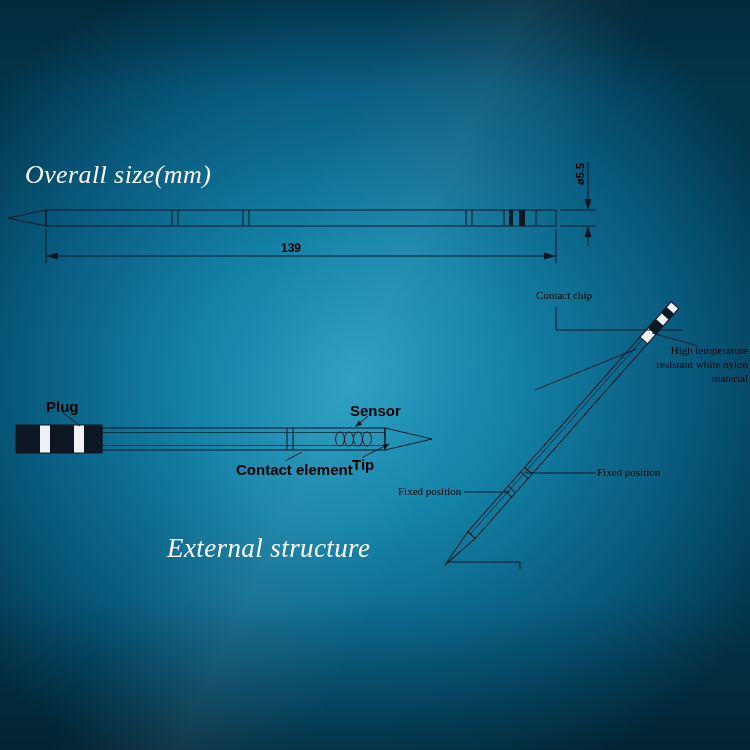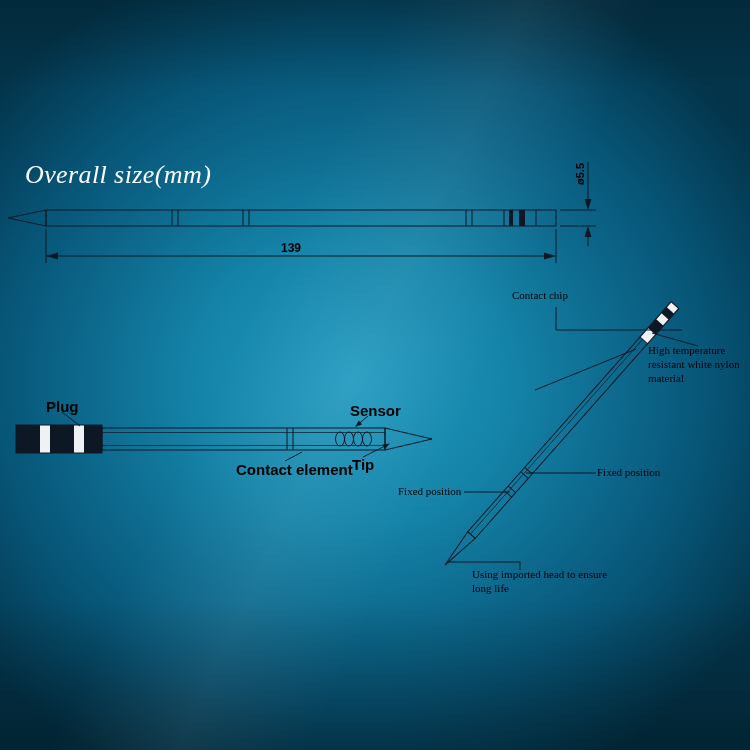--- a/index.html
+++ b/index.html
@@ -25,36 +25,37 @@
   .h-main{ left:22px; top:357px; font-size:28px; }
   .h-external{ left:167px; top:533px; font-size:27px; }
   .lbl{
     position:absolute; font-family:"Liberation Sans", sans-serif; font-weight:bold;
     font-size:15px; color:var(--label-color,#000); white-space:nowrap;
   }
   .slbl{
     position:absolute; font-family:"Liberation Serif", serif; font-size:11px;
     color:var(--label-color,#000); line-height:1.25;
   }
-  .center{ text-align:left; }
+  .center{ text-align:right; }
   .len-label{ left:260px; top:241px; width:62px; text-align:center;
     font:bold 12px "Liberation Sans", sans-serif; color:var(--label-color,#000); position:absolute;}
   .dia-label{ left:550px; top:168px; width:60px; text-align:center; transform:rotate(-90deg);
     font:bold 11px "Liberation Sans", sans-serif; color:var(--label-color,#000); position:absolute;}
   .stroke{ stroke:var(--line-color,#0e1824); fill:none; stroke-width:1; }
   .thin{ stroke-width:0.7; }
   .ink{ fill:var(--line-color,#0e1824); }
   .paper{ fill:var(--paper-color,#eef2f4); }
 </style>
 </head>
 <body>
 
 <div class="canvas">
 
   <div class="heading h-overall">Overall size(mm)</div>
+  <div class="heading h-external">External structure</div>
 
   <svg class="abs" style="left:0;top:140px" width="630" height="150" viewBox="0 0 630 150">
     <g class="stroke">
       <polygon points="8,78 46,70 46,86"></polygon>
       <rect x="46" y="70" width="510" height="16"></rect>
       <line x1="172" y1="70" x2="172" y2="86"></line>
       <line x1="178" y1="70" x2="178" y2="86"></line>
       <line x1="243" y1="70" x2="243" y2="86"></line>
       <line x1="249" y1="70" x2="249" y2="86"></line>
       <line x1="466" y1="70" x2="466" y2="86"></line>
@@ -149,15 +150,14 @@
       <line x1="145" y1="110" x2="246" y2="69"></line>
       <line x1="136" y1="193" x2="206" y2="193"></line>
       <line x1="74" y1="212" x2="120" y2="212"></line>
       <polyline points="58,282 130,282 130,290"></polyline>
     </g>
   </svg>
   <div class="slbl center" style="left:512px;top:289px;width:80px">Contact chip</div>
   <div class="slbl center" style="left:648px;top:344px;width:100px">High temperature resistant white nylon material</div>
   <div class="slbl" style="left:597px;top:466px;width:75px">Fixed position</div>
   <div class="slbl" style="left:398px;top:485px;width:75px">Fixed position</div>
-  <div class="slbl center" style="left:472px;top:568px;width:136px">Using imported head to ensure long life</div>
 
 </div>
 
 </body></html>

